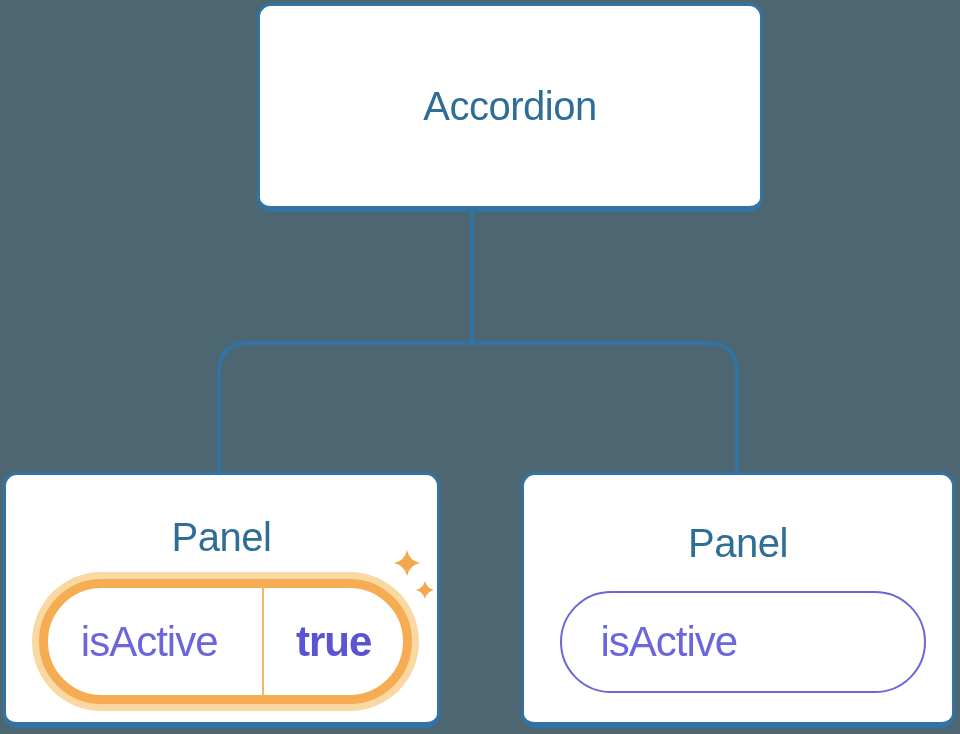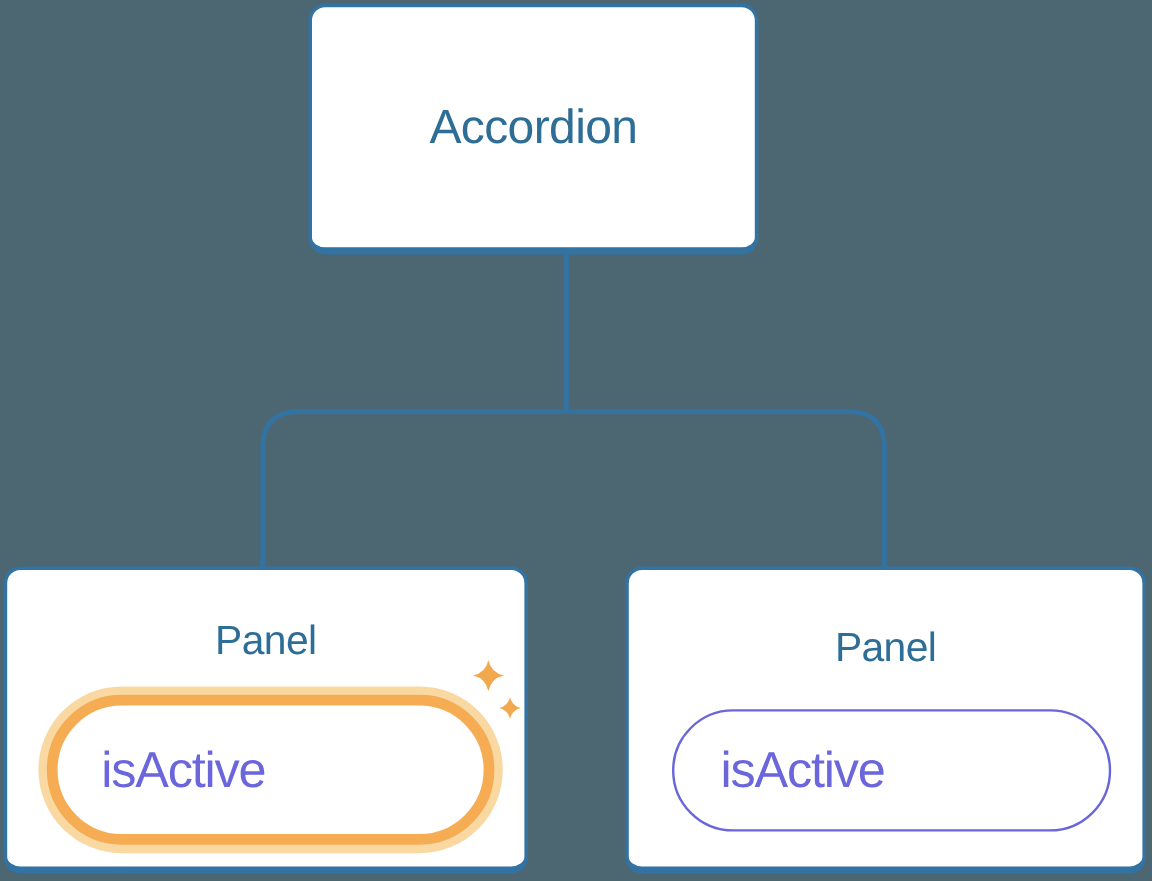--- a/index.html
+++ b/index.html
@@ -29,42 +29,42 @@
     position: absolute;
     background: #FFFFFF;
     border: 3px solid #3273A3;
     border-bottom-width: 6px;
     border-radius: 14px;
     z-index: 1;
   }
 
   .node-root {
     left: 257px; top: 3px;
-    width: 375px; height: 209px;
+    width: 506px; height: 209px;
     display: flex;
     align-items: center;
     justify-content: center;
   }
 
   .node-title {
     color: #2E6E96;
     font-size: 40px;
     font-weight: 500;
     letter-spacing: -0.5px;
   }
 
   .node-panel-left  { left: 3px;   top: 472px; width: 437px; height: 256px; }
   .node-panel-right { left: 521px; top: 472px; width: 434px; height: 256px; }
 
   .panel-title {
     position: absolute;
     width: 100%;
     text-align: center;
     color: #2E6E96;
-    font-size: 34px;
+    font-size: 40px;
     font-weight: 500;
     letter-spacing: -0.5px;
   }
   .node-panel-left  .panel-title { top: 40px; }
   .node-panel-right .panel-title { top: 46px; }
 
   .pill {
     position: absolute;
     display: flex;
     align-items: stretch;
@@ -127,20 +127,21 @@
   </svg>
 
   <div class="node node-root">
     <span class="node-title">Accordion</span>
   </div>
 
   <div class="node node-panel-left">
     <div class="panel-title">Panel</div>
     <div class="pill pill-highlighted">
       <div class="pill-cell pill-cell-key">isActive</div>
+      <div class="pill-cell pill-cell-value">true</div>
     </div>
   </div>
 
   <svg class="sparkles" viewBox="0 0 55 60" xmlns="http://www.w3.org/2000/svg">
     <path d="M22 5 Q24.3 15.7 35 18 Q24.3 20.3 22 31 Q19.7 20.3 9 18 Q19.7 15.7 22 5 Z" fill="#F2A94E"></path>
     <path d="M40 36 Q41.8 43.2 49 45 Q41.8 46.8 40 54 Q38.2 46.8 31 45 Q38.2 43.2 40 36 Z" fill="#F2A94E"></path>
   </svg>
 
   <div class="node node-panel-right">
     <div class="panel-title">Panel</div>

